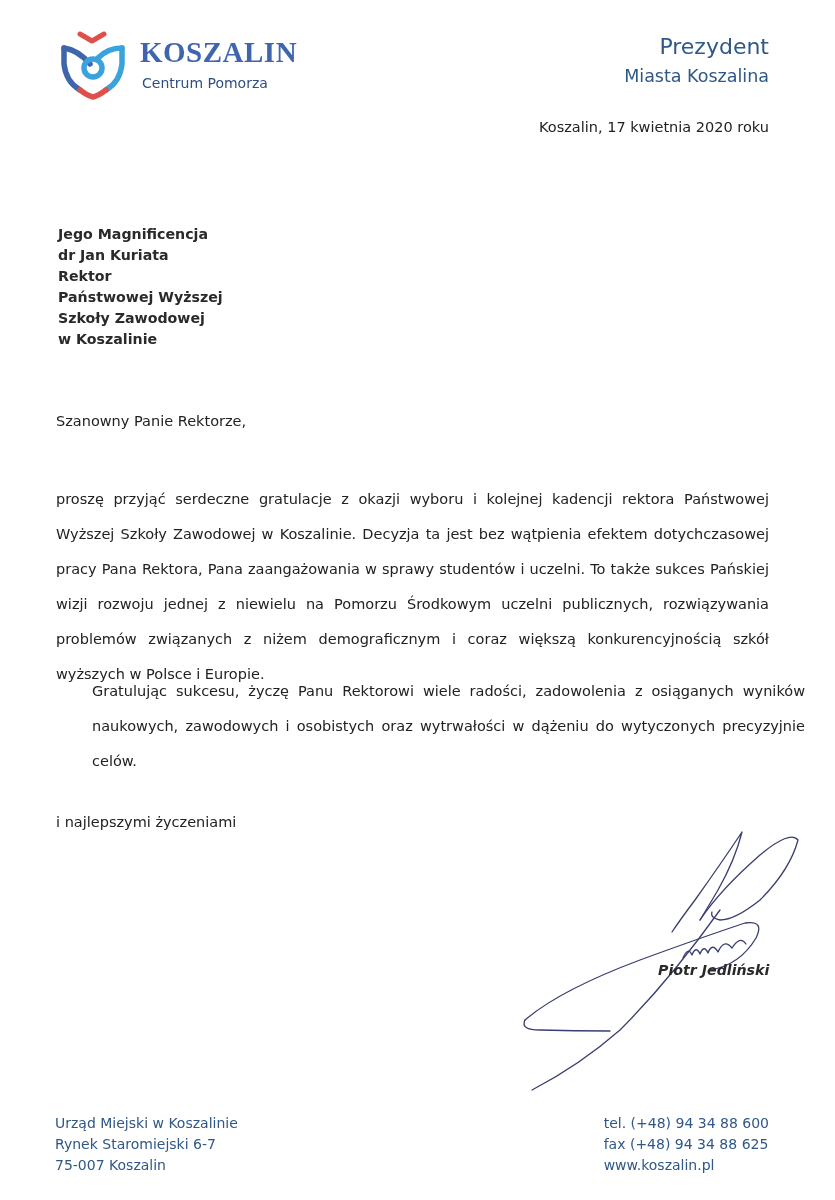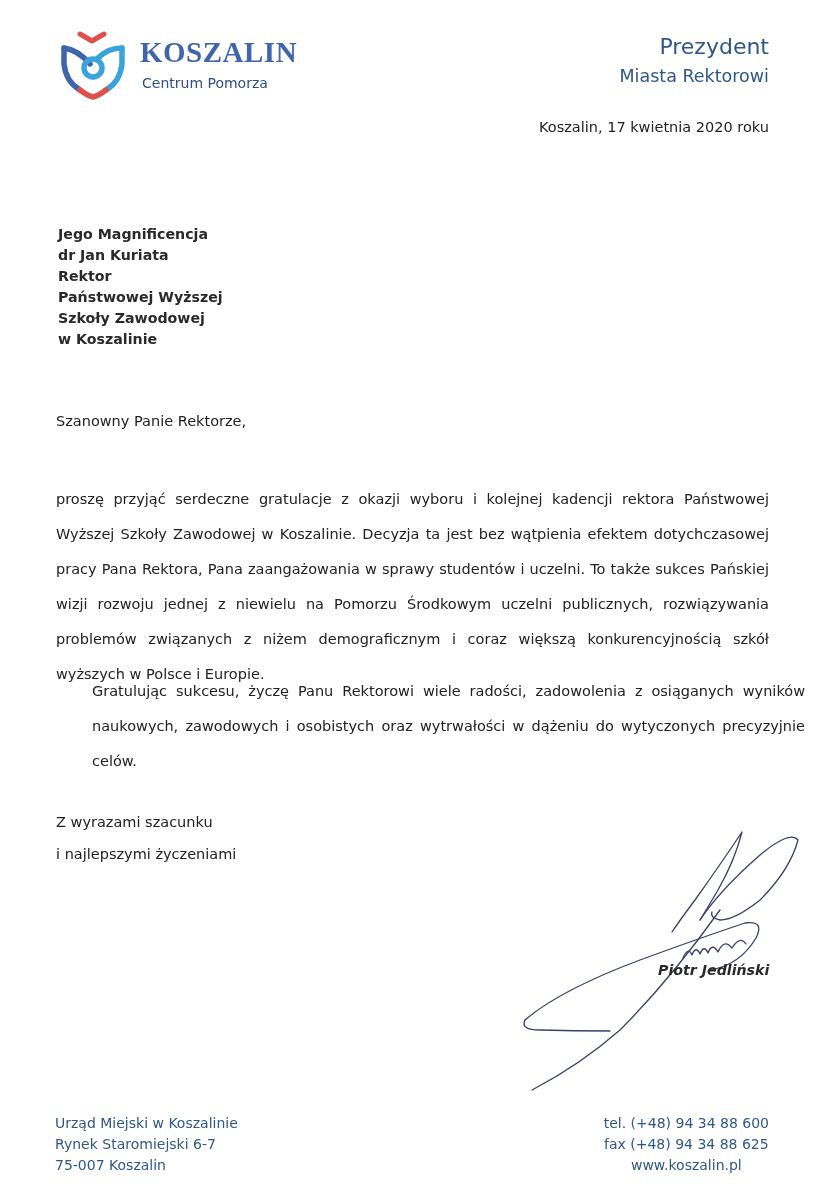--- a/index.html
+++ b/index.html
@@ -56,21 +56,21 @@
     .closing { left: 56px; top: 806px; font-size: 14.5px; line-height: 32px; }
 
     .signature { left: 520px; top: 820px; width: 300px; height: 280px; }
     .signer {
       left: 658px; top: 963px; font-weight: bold; font-size: 14.2px;
       color: #2a2a2a; line-height: 1; font-style: italic;
     }
 
     
     .footer-left { left: 55px; top: 1113px; }
-    .footer-right { right: 66px; top: 1113px; text-align: center; }
+    .footer-right { right: 66px; top: 1113px; text-align: left; }
     .footer-left div, .footer-right div {
       font-size: 14px; line-height: 21px; color: #2f5787;
     }
   </style>
 </head>
 <body>
 
 <svg class="abs logo-mark" viewBox="0 0 70 70">
 
   <path d="M22 4 L34 11 L46 4" fill="none" stroke="#e0504a" stroke-width="5" stroke-linecap="round" stroke-linejoin="round"></path>
@@ -83,39 +83,38 @@
 
   <path d="M6 18 Q20 20 32 34" fill="none" stroke="#3f66ad" stroke-width="5.5" stroke-linecap="round"></path>
   <path d="M64 18 Q50 18 40 28" fill="none" stroke="#3aa3dc" stroke-width="5.5" stroke-linecap="round"></path>
 
   <circle cx="35" cy="38" r="9" fill="none" stroke="#3aa3dc" stroke-width="5.5"></circle>
 </svg>
 <div class="abs logo-title">KOSZALIN</div>
 <div class="abs logo-sub">Centrum Pomorza</div>
 
 <div class="abs header-title">Prezydent</div>
-<div class="abs header-sub">Miasta Rektorowi</div>
+<div class="abs header-sub">Miasta Koszalina</div>
 <div class="abs date">Koszalin, 17 kwietnia 2020 roku</div>
 
 <div class="abs recipient">
   <div>Jego Magnificencja</div>
   <div>dr Jan Kuriata</div>
   <div>Rektor</div>
   <div>Państwowej Wyższej</div>
   <div>Szkoły Zawodowej</div>
   <div>w Koszalinie</div>
 </div>
 
 <div class="abs salutation">Szanowny Panie Rektorze,</div>
 
 <div class="abs para para1">proszę przyjąć serdeczne gratulacje z okazji wyboru i kolejnej kadencji rektora Państwowej Wyższej Szkoły Zawodowej w Koszalinie. Decyzja ta jest bez wątpienia efektem dotychczasowej pracy Pana Rektora, Pana zaangażowania w sprawy studentów i uczelni. To także sukces Pańskiej wizji rozwoju jednej z niewielu na Pomorzu Środkowym uczelni publicznych, rozwiązywania problemów związanych z niżem demograficznym i coraz większą konkurencyjnością szkół wyższych w Polsce i Europie.</div>
 <div class="abs para para2">Gratulując sukcesu, życzę Panu Rektorowi wiele radości, zadowolenia z osiąganych wyników naukowych, zawodowych i osobistych oraz wytrwałości w dążeniu do wytyczonych precyzyjnie celów.</div>
 
 <div class="abs closing">
-  <div>Z wyrazami szacunku</div>
   <div>i najlepszymi życzeniami</div>
 </div>
 
 <svg class="abs signature" viewBox="0 0 300 280">
   <g fill="none" stroke="#3a3f6e" stroke-width="1.3" stroke-linecap="round" stroke-linejoin="round">
 
     <path d="M152 112 Q160 100 175 80 Q200 45 222 12 Q215 40 198 70 Q185 92 180 100"></path>
 
     <path d="M180 100 Q200 70 240 35 Q270 10 278 20 Q270 50 240 80 Q215 100 200 100 Q190 98 192 92"></path>
 

